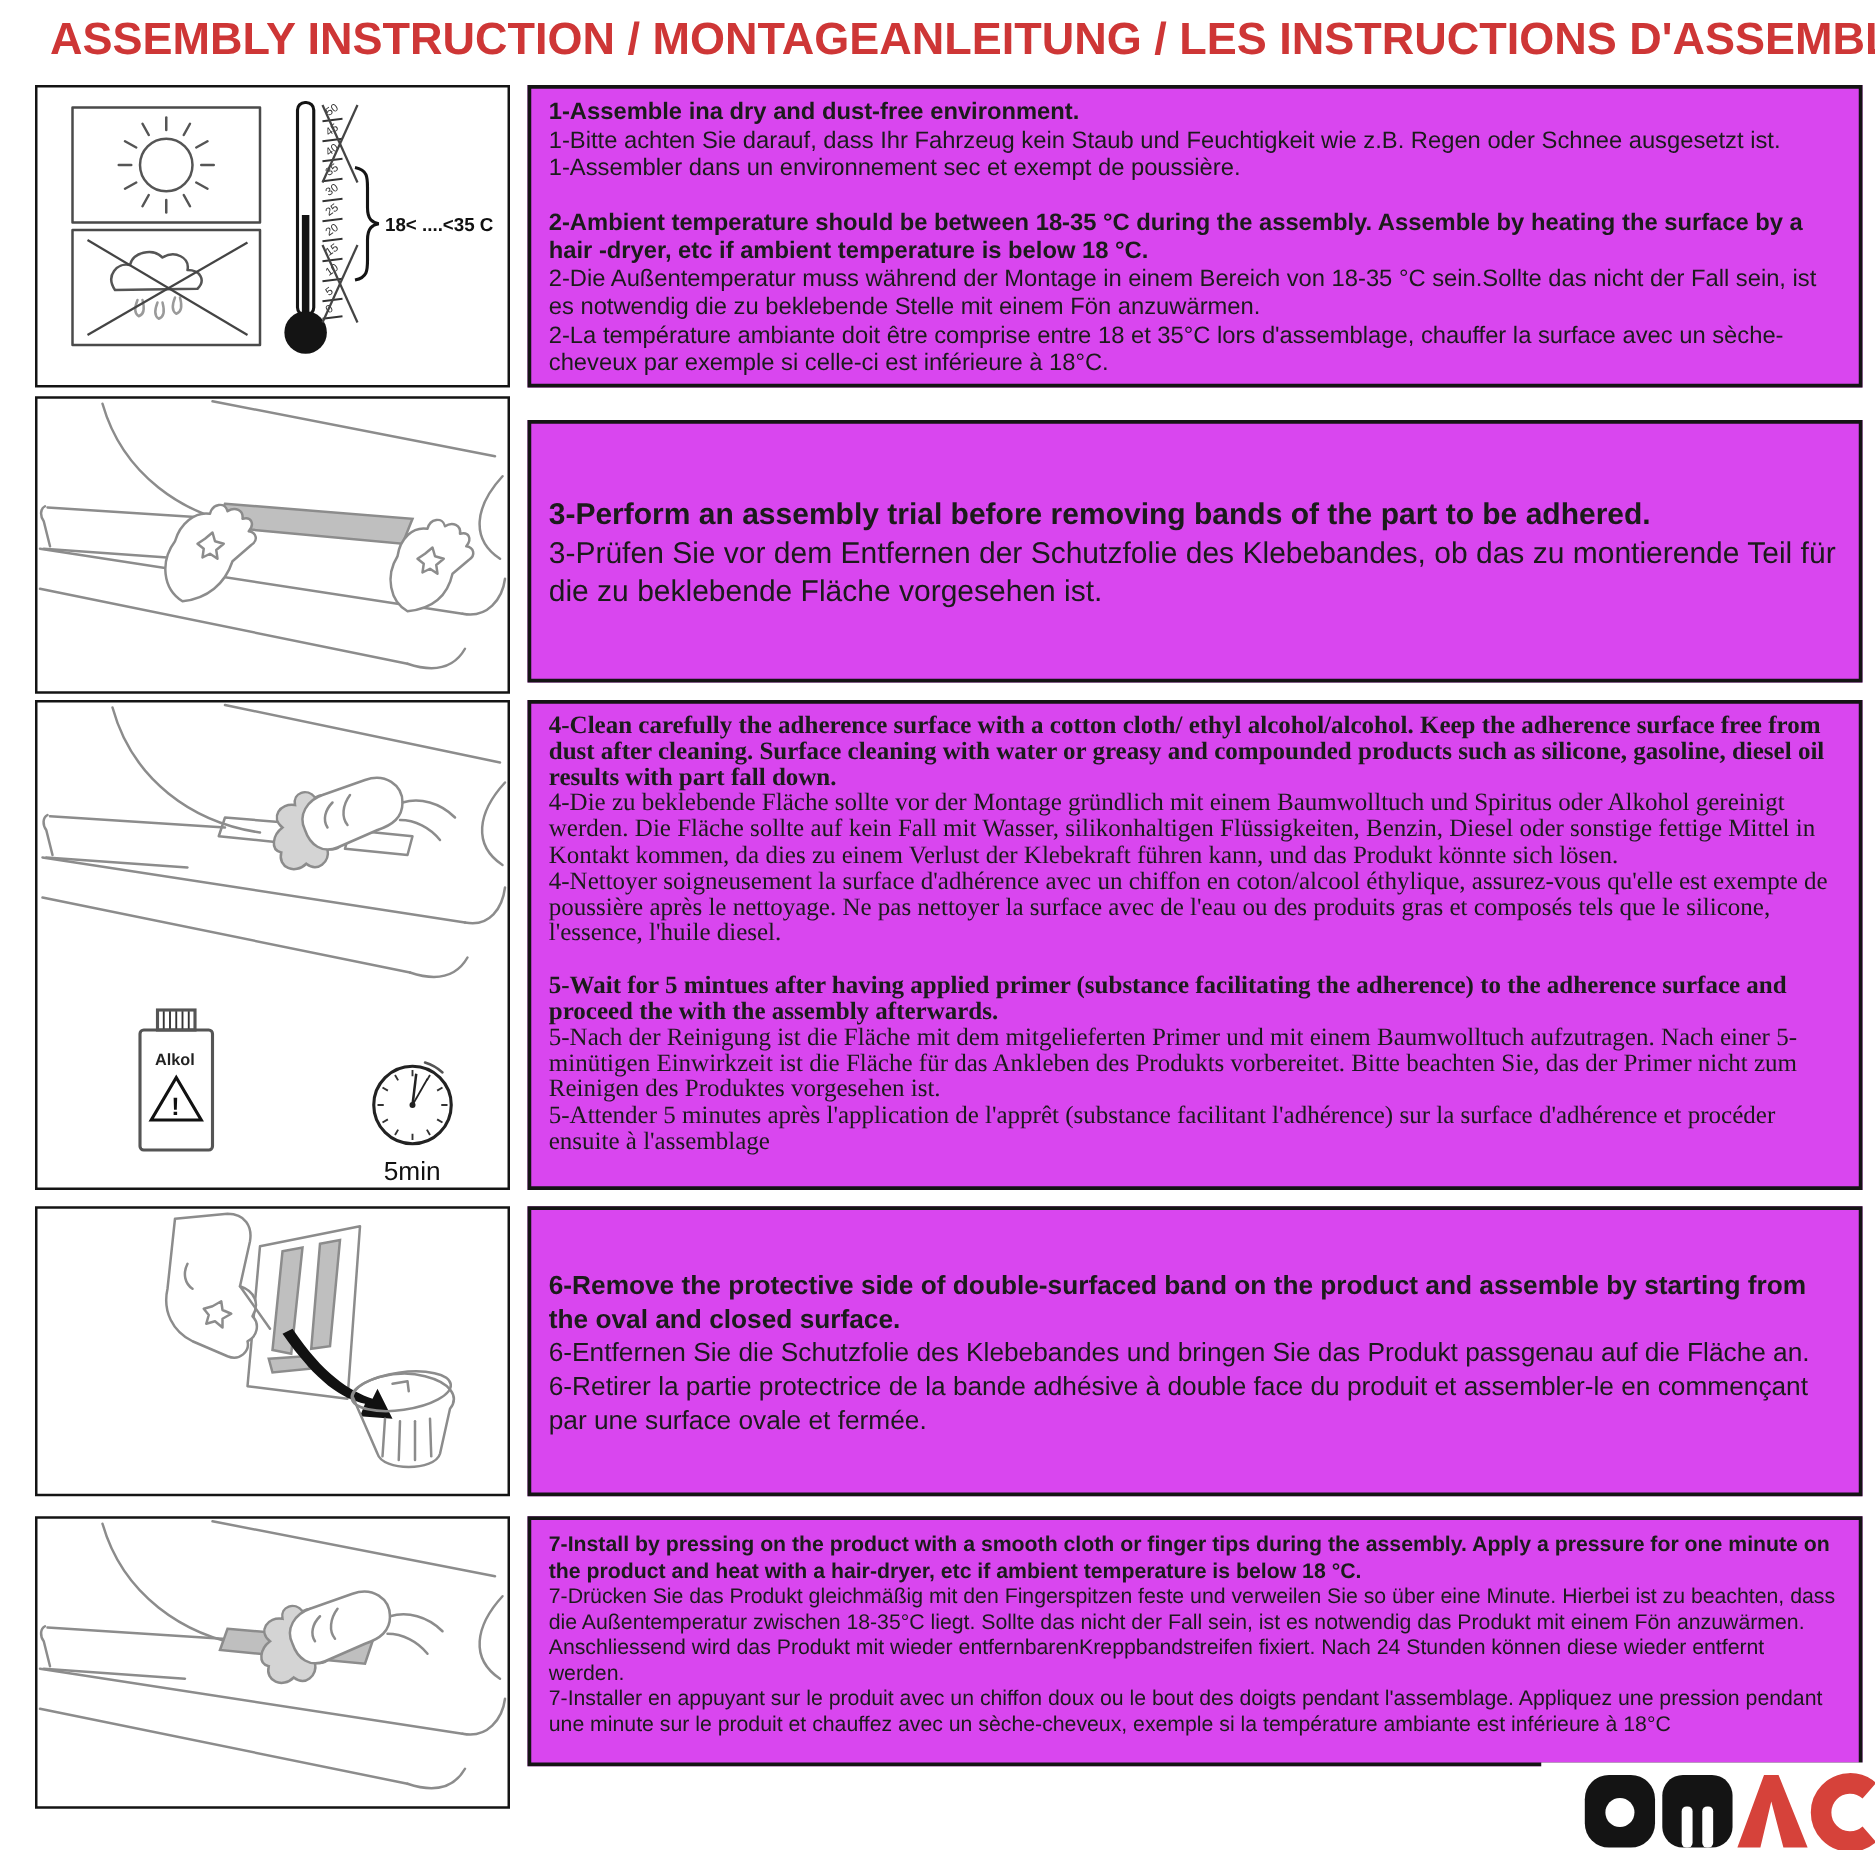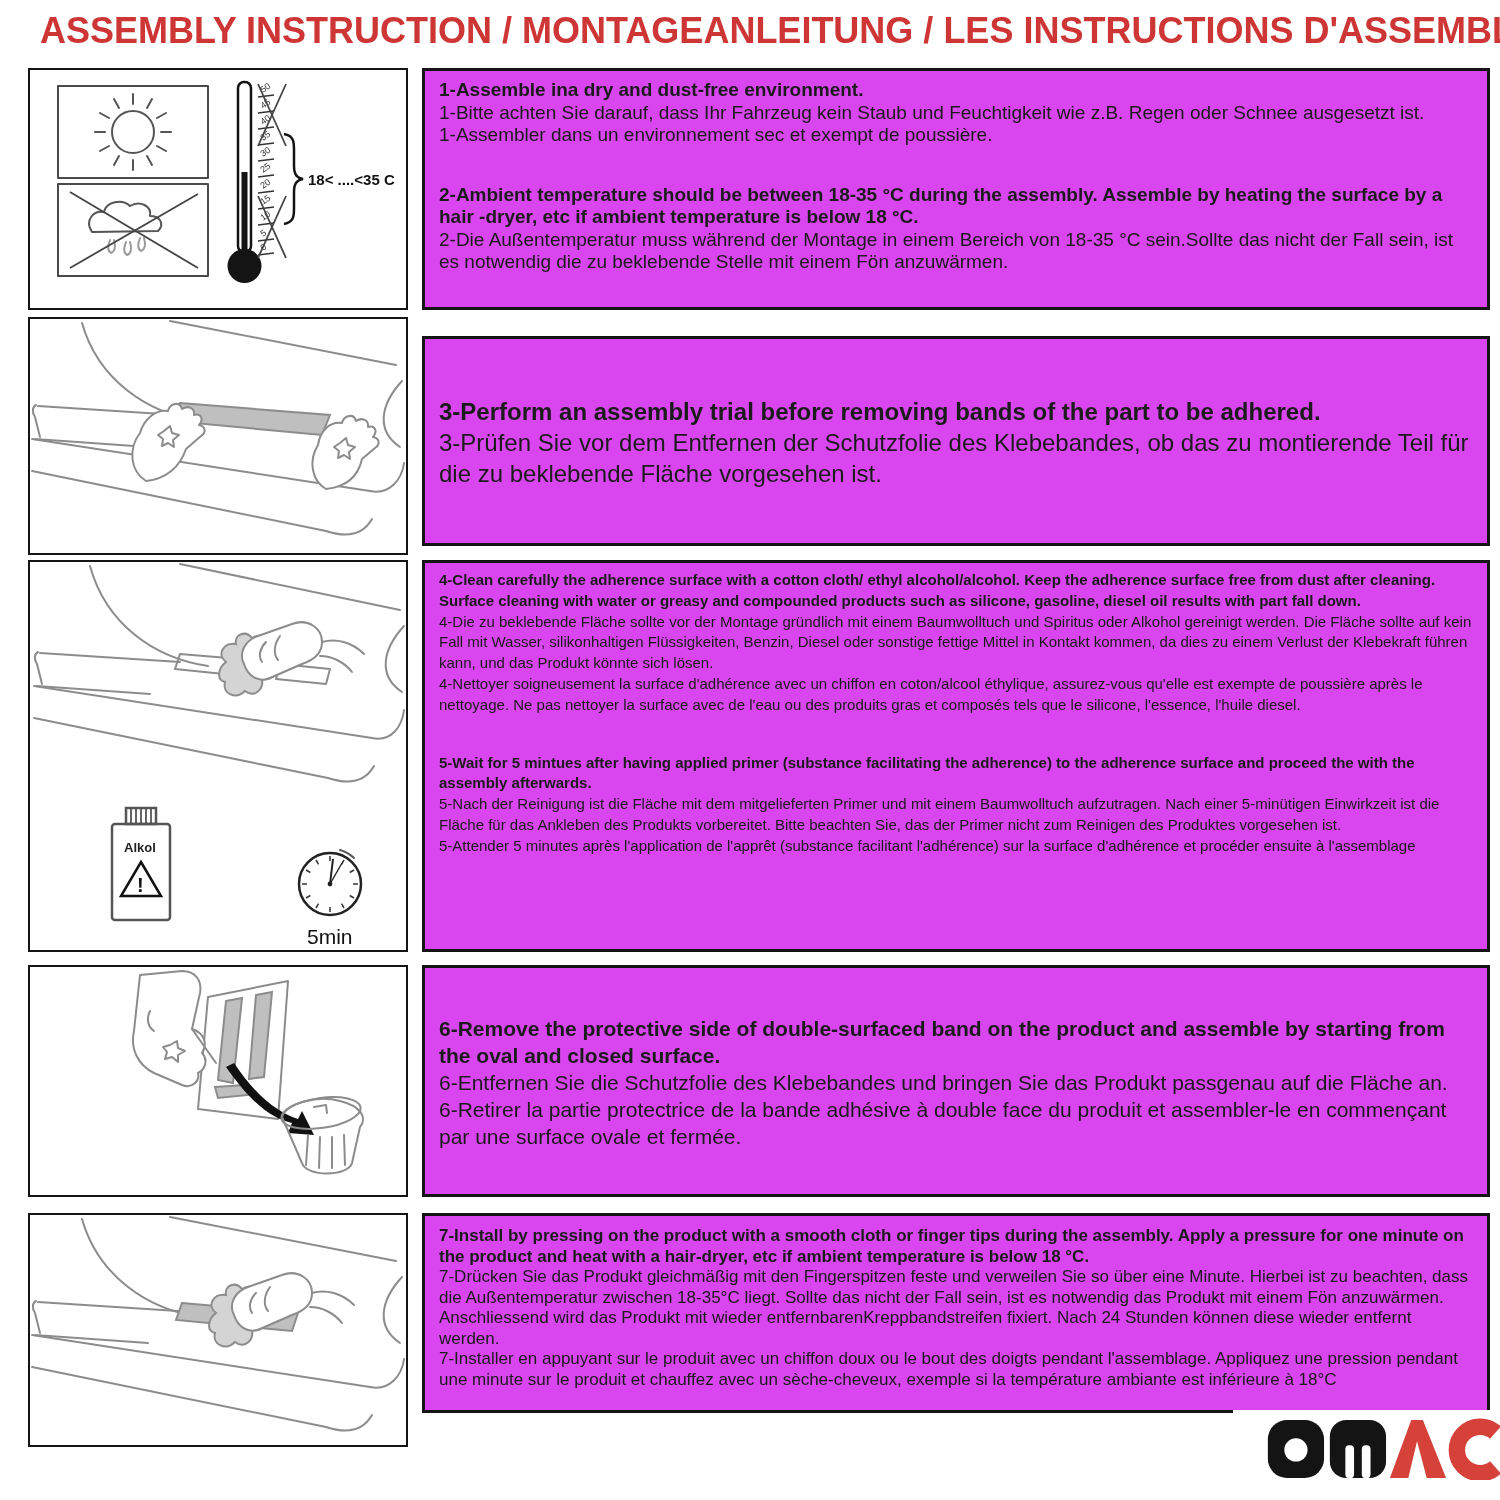--- a/index.html
+++ b/index.html
@@ -5,24 +5,24 @@
   html,body{margin:0;padding:0;background:#fff;}
   #page{position:relative;width:1500px;height:1500px;background:#fff;overflow:hidden;
         font-family:"Liberation Sans",sans-serif;color:#1b1b1b;}
   #title{position:absolute;left:40px;top:10px;width:1440px;font-size:36px;font-weight:bold;
          color:#ce3636;letter-spacing:0px;white-space:nowrap;}
   .ibox{position:absolute;left:28px;width:380px;border:2px solid #141414;background:#fff;box-sizing:border-box;}
   .tbox{position:absolute;left:422px;width:1068px;border:3px solid #141414;background:#d946ef;
         box-sizing:border-box;padding:8px 12px 6px 14px;}
   .tbox p{margin:0;}
   .tbox p.b{font-weight:bold;}
-  .tbox p.gap{margin-top:37px;}
+  .tbox p.gap{margin-top:21px;}
   .fs1{font-size:19px;line-height:22.5px;}
   .fs2{font-size:24px;line-height:31px;}
-  .fs3{font-size:15px;line-height:20.8px;}
+  .fs3{font-size:20px;line-height:20.8px;font-family:Liberation Serif, serif;}
   .fs4{font-size:21px;line-height:27px;}
   .fs5{font-size:17px;line-height:20.5px;}
   .vcenter{display:flex;flex-direction:column;justify-content:center;}
   svg{display:block;}
   .ln{stroke:#4a4a4a;stroke-width:2;fill:none;stroke-linecap:round;stroke-linejoin:round;}
   .art{stroke:#8c8c8c;stroke-width:2;fill:none;stroke-linecap:round;stroke-linejoin:round;}
   .artfill{stroke:#8c8c8c;stroke-width:2;fill:#bfbfbf;}
   .cloth{stroke:#8c8c8c;stroke-width:2;fill:#d4d4d4;}
   .hand{stroke:#8c8c8c;stroke-width:2;fill:#fff;stroke-linejoin:round;}
   .blk{stroke:#141414;stroke-width:2.5;fill:none;}
@@ -114,20 +114,21 @@
       </g>
     </svg>
   </div>
   <div class="tbox fs1" style="top:68px;height:242px;">
 
   <p class="b">1-Assemble ina dry and dust-free environment.</p>
       <p>1-Bitte achten Sie darauf, dass Ihr Fahrzeug kein Staub und Feuchtigkeit wie z.B. Regen oder Schnee ausgesetzt ist.</p>
       <p>1-Assembler dans un environnement sec et exempt de poussière.</p>
       <p class="b gap">2-Ambient temperature should be between 18-35 °C  during the assembly. Assemble by heating the surface by a hair -dryer, etc if ambient temperature is below 18 °C.</p>
       <p>2-Die Außentemperatur muss während der Montage in einem Bereich von 18-35 °C  sein.Sollte das nicht der Fall sein, ist es notwendig die zu beklebende Stelle mit einem Fön anzuwärmen.</p>
+      <p>2-La température ambiante doit être comprise entre 18 et 35°C lors d'assemblage, chauffer la surface avec un sèche-cheveux par exemple si celle-ci est inférieure à 18°C.</p>
     </div>
 
   <div class="ibox" style="top:317px;height:238px;">
     <svg width="376" height="234" viewBox="0 0 376 234">
       <g>
         <path class="art" d="M52,4 C68,60 116,94 170,102"></path>
         <path class="art" d="M140,2 L366,46"></path>
         <path class="art" d="M372,62 C350,86 346,112 370,128"></path>
         <path class="art" d="M6,86 C2,88 2,94 5,98 L10,118"></path>
         <path class="art" d="M8,87 L148,96"></path>

